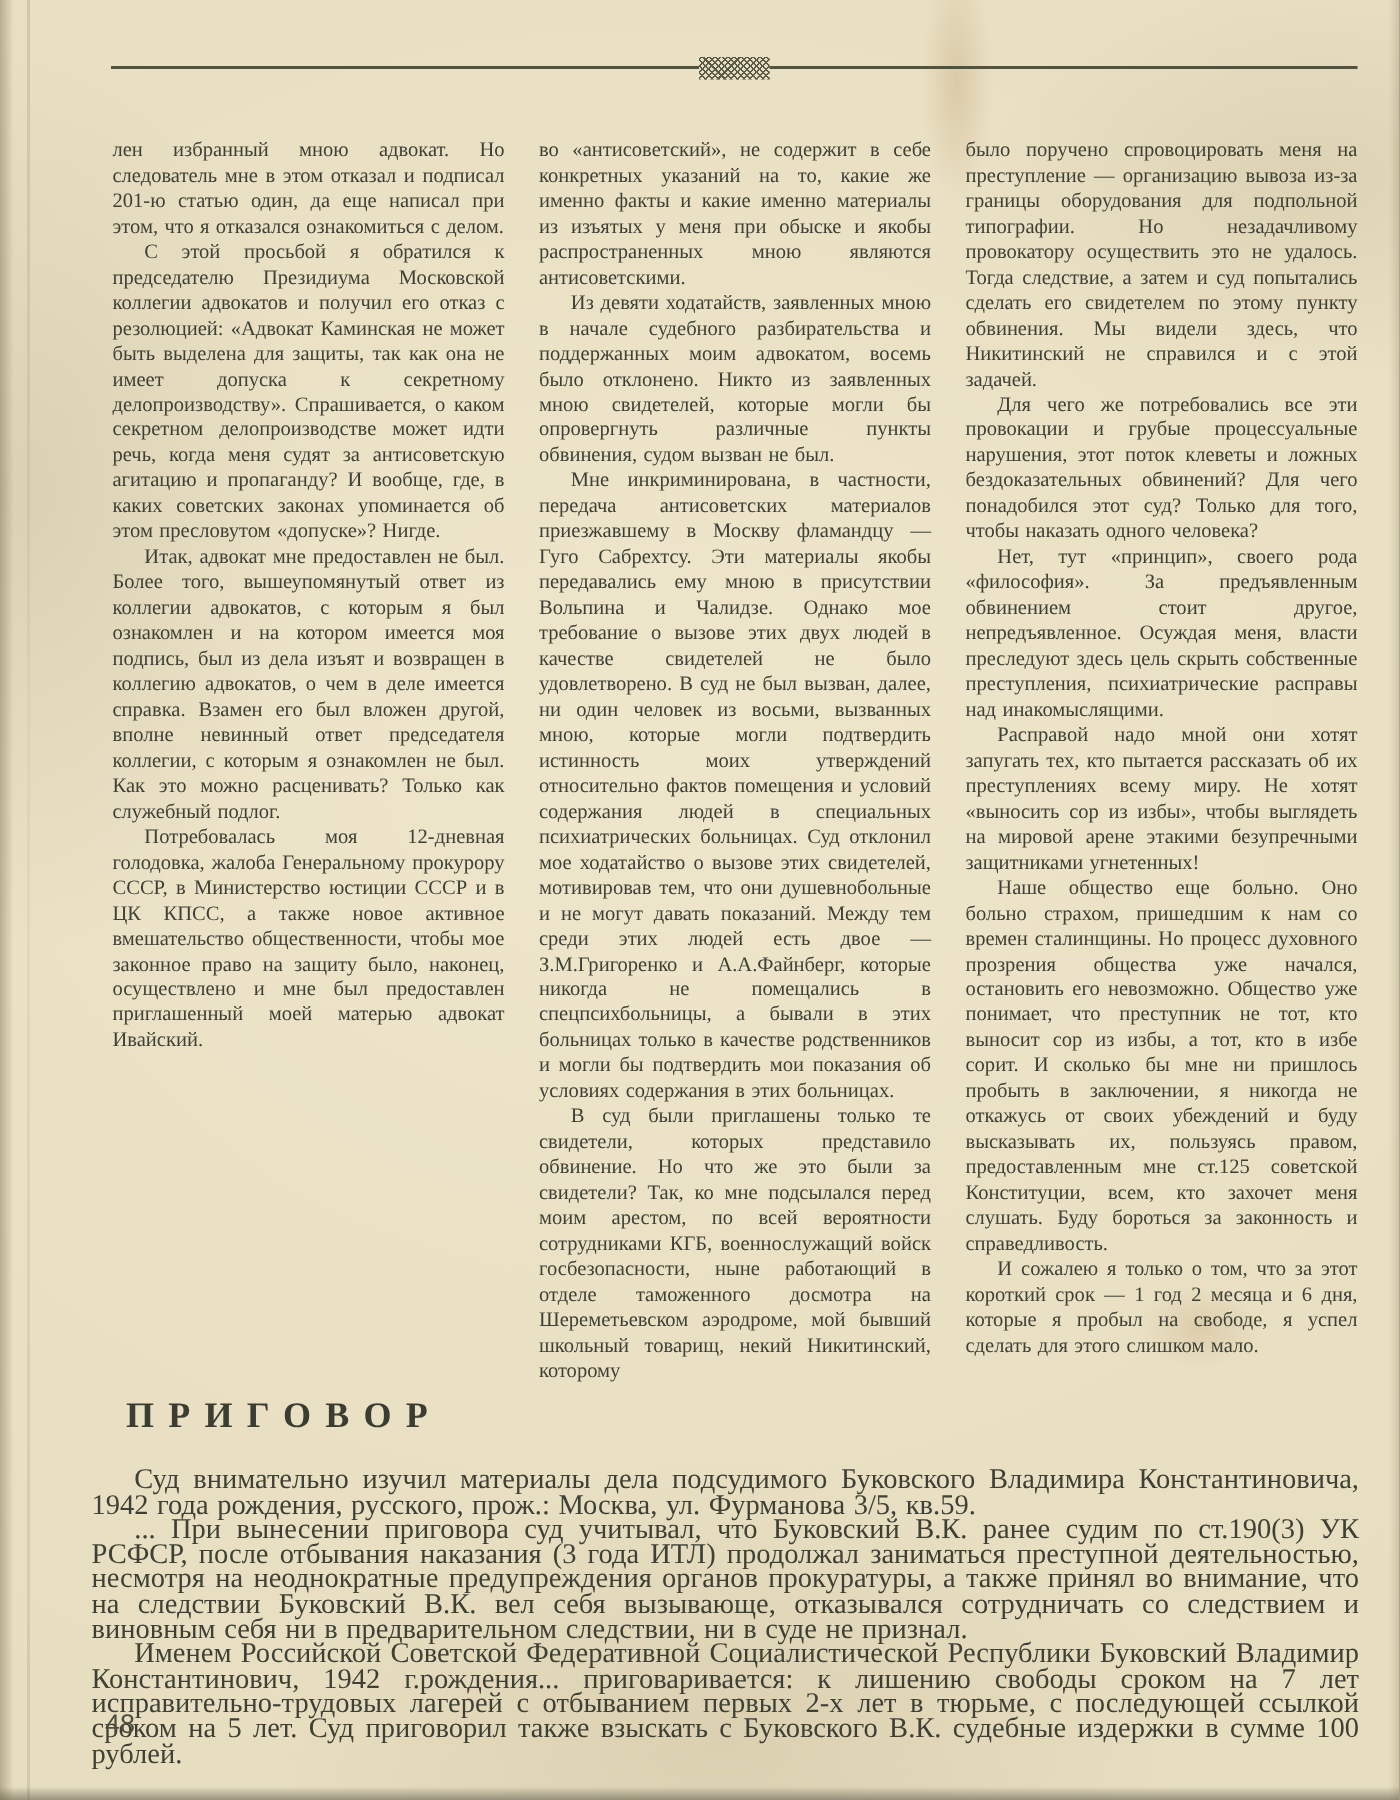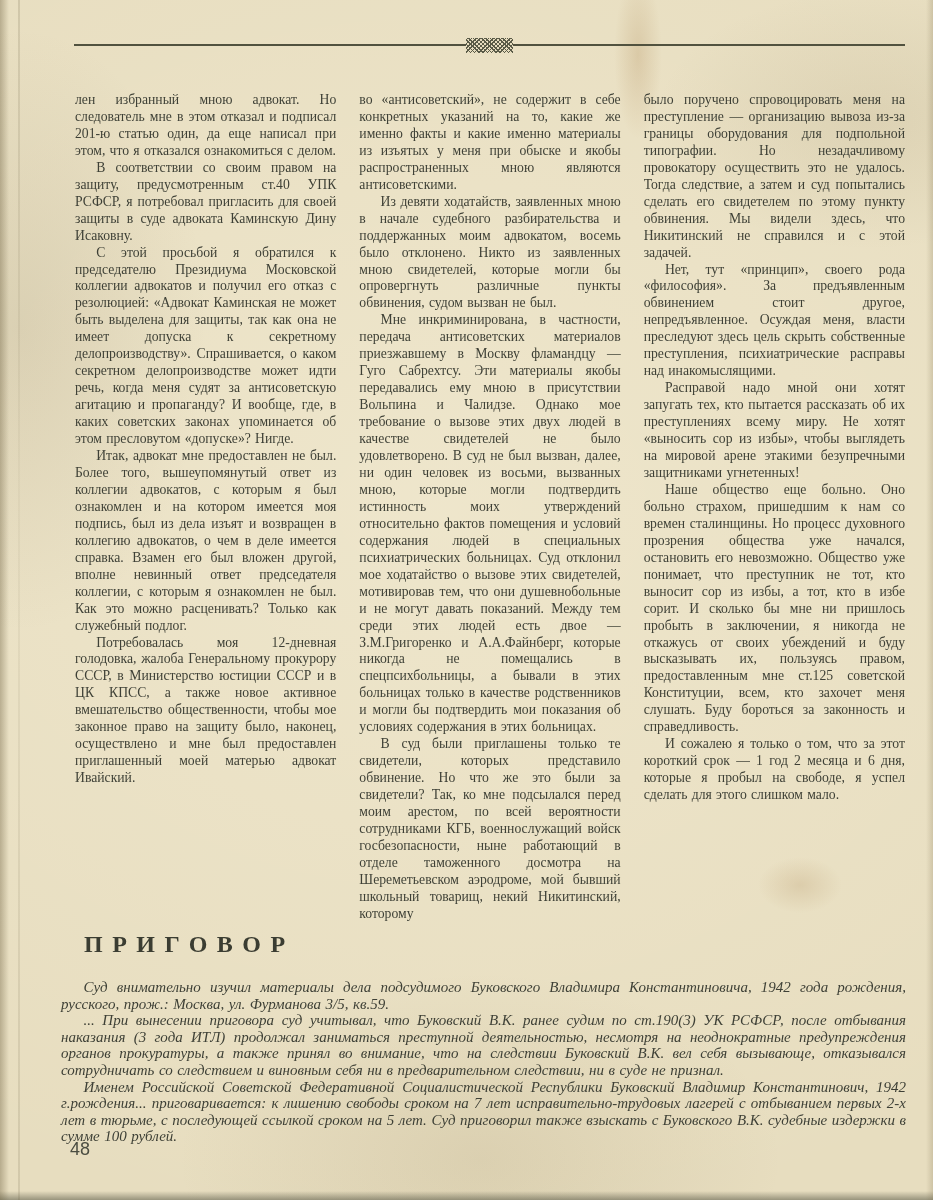--- a/index.html
+++ b/index.html
@@ -47,53 +47,53 @@
   .col p:first-child { text-indent:0; }
   .verdict-heading {
     position:absolute; left:84px; top:931px;
     font-size:24px; font-weight:bold; letter-spacing:9.5px; color:#3b3d32;
     white-space:nowrap;
   }
   .verdict-body {
     position:absolute; left:61px; top:979px; width:845px;
   }
   .verdict-body p {
-    font-size:15px; line-height:16.6px; text-align:justify;
-    text-indent:1.5em; word-spacing:0.05em;font-style:italic;
+    font-size:19px; line-height:16.6px; text-align:justify;
+    text-indent:1.5em; word-spacing:0.05em;
   }
   .page-number {
     position:absolute; left:70px; top:1139px;
     font-family:"Liberation Sans","DejaVu Sans",sans-serif;
     font-size:18px; color:#4b4d41;
   }
 </style>
 </head>
 <body>
 
 <div class="page">
   <div class="crease"></div>
   <div class="top-rule"></div>
   <div class="rule-ornament"></div>
 
   <div class="columns">
     <div class="col">
         <p>лен избранный мною адвокат. Но следователь мне в этом отказал и подписал 201-ю статью один, да еще написал при этом, что я отказался ознакомиться с делом.</p>
-        <p>В соответствии со своим правом на защиту, предусмотренным ст.40 УПК РСФСР, я потребовал пригласить для своей защиты в суде адвоката Каминскую Дину Исаковну.</p>
         <p>С этой просьбой я обратился к председателю Президиума Московской коллегии адвокатов и получил его отказ с резолюцией: «Адвокат Каминская не может быть выделена для защиты, так как она не имеет допуска к секретному делопроизводству». Спрашивается, о каком секретном делопроизводстве может идти речь, когда меня судят за антисоветскую агитацию и пропаганду? И вообще, где, в каких советских законах упоминается об этом пресловутом «допуске»? Нигде.</p>
         <p>Итак, адвокат мне предоставлен не был. Более того, вышеупомянутый ответ из коллегии адвокатов, с которым я был ознакомлен и на котором имеется моя подпись, был из дела изъят и возвращен в коллегию адвокатов, о чем в деле имеется справка. Взамен его был вложен другой, вполне невинный ответ председателя коллегии, с которым я ознакомлен не был. Как это можно расценивать? Только как служебный подлог.</p>
         <p>Потребовалась моя 12-дневная голодовка, жалоба Генеральному прокурору СССР, в Министерство юстиции СССР и в ЦК КПСС, а также новое активное вмешательство общественности, чтобы мое законное право на защиту было, наконец, осуществлено и мне был предоставлен приглашенный моей матерью адвокат Ивайский.</p>
       </div>
     <div class="col">
         <p>во «антисоветский», не содержит в себе конкретных указаний на то, какие же именно факты и какие именно материалы из изъятых у меня при обыске и якобы распространенных мною являются антисоветскими.</p>
         <p>Из девяти ходатайств, заявленных мною в начале судебного разбирательства и поддержанных моим адвокатом, восемь было отклонено. Никто из заявленных мною свидетелей, которые могли бы опровергнуть различные пункты обвинения, судом вызван не был.</p>
         <p>Мне инкриминирована, в частности, передача антисоветских материалов приезжавшему в Москву фламандцу — Гуго Сабрехтсу. Эти материалы якобы передавались ему мною в присутствии Вольпина и Чалидзе. Однако мое требование о вызове этих двух людей в качестве свидетелей не было удовлетворено. В суд не был вызван, далее, ни один человек из восьми, вызванных мною, которые могли подтвердить истинность моих утверждений относительно фактов помещения и условий содержания людей в специальных психиатрических больницах. Суд отклонил мое ходатайство о вызове этих свидетелей, мотивировав тем, что они душевнобольные и не могут давать показаний. Между тем среди этих людей есть двое — З.М.Григоренко и А.А.Файнберг, которые никогда не помещались в спецпсихбольницы, а бывали в этих больницах только в качестве родственников и могли бы подтвердить мои показания об условиях содержания в этих больницах.</p>
         <p>В суд были приглашены только те свидетели, которых представило обвинение. Но что же это были за свидетели? Так, ко мне подсылался перед моим арестом, по всей вероятности сотрудниками КГБ, военнослужащий войск госбезопасности, ныне работающий в отделе таможенного досмотра на Шереметьевском аэродроме, мой бывший школьный товарищ, некий Никитинский, которому</p>
       </div>
     <div class="col">
         <p>было поручено спровоцировать меня на преступление — организацию вывоза из-за границы оборудования для подпольной типографии. Но незадачливому провокатору осуществить это не удалось. Тогда следствие, а затем и суд попытались сделать его свидетелем по этому пункту обвинения. Мы видели здесь, что Никитинский не справился и с этой задачей.</p>
+        <p>Для чего же потребовались все эти провокации и грубые процессуальные нарушения, этот поток клеветы и ложных бездоказательных обвинений? Для чего понадобился этот суд? Только для того, чтобы наказать одного человека?</p>
         <p>Нет, тут «принцип», своего рода «философия». За предъявленным обвинением стоит другое, непредъявленное. Осуждая меня, власти преследуют здесь цель скрыть собственные преступления, психиатрические расправы над инакомыслящими.</p>
         <p>Расправой надо мной они хотят запугать тех, кто пытается рассказать об их преступлениях всему миру. Не хотят «выносить сор из избы», чтобы выглядеть на мировой арене этакими безупречными защитниками угнетенных!</p>
         <p>Наше общество еще больно. Оно больно страхом, пришедшим к нам со времен сталинщины. Но процесс духовного прозрения общества уже начался, остановить его невозможно. Общество уже понимает, что преступник не тот, кто выносит сор из избы, а тот, кто в избе сорит. И сколько бы мне ни пришлось пробыть в заключении, я никогда не откажусь от своих убеждений и буду высказывать их, пользуясь правом, предоставленным мне ст.125 советской Конституции, всем, кто захочет меня слушать. Буду бороться за законность и справедливость.</p>
         <p>И сожалею я только о том, что за этот короткий срок — 1 год 2 месяца и 6 дня, которые я пробыл на свободе, я успел сделать для этого слишком мало.</p>
       </div>
   </div>
 
   <div class="verdict-heading">ПРИГОВОР</div>
 
   <div class="verdict-body">

